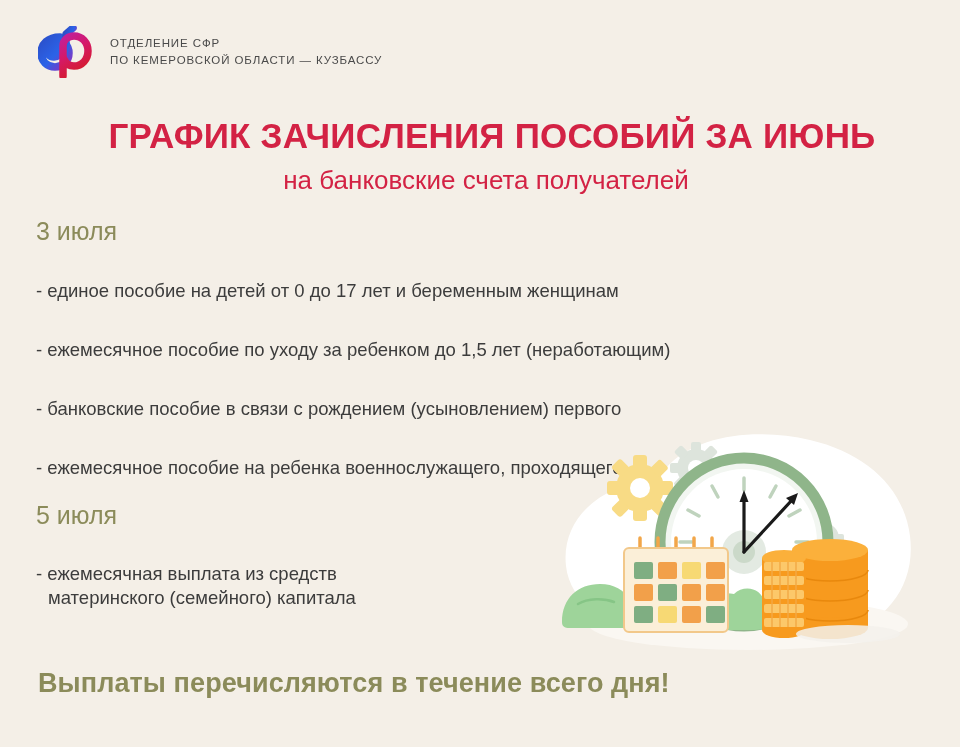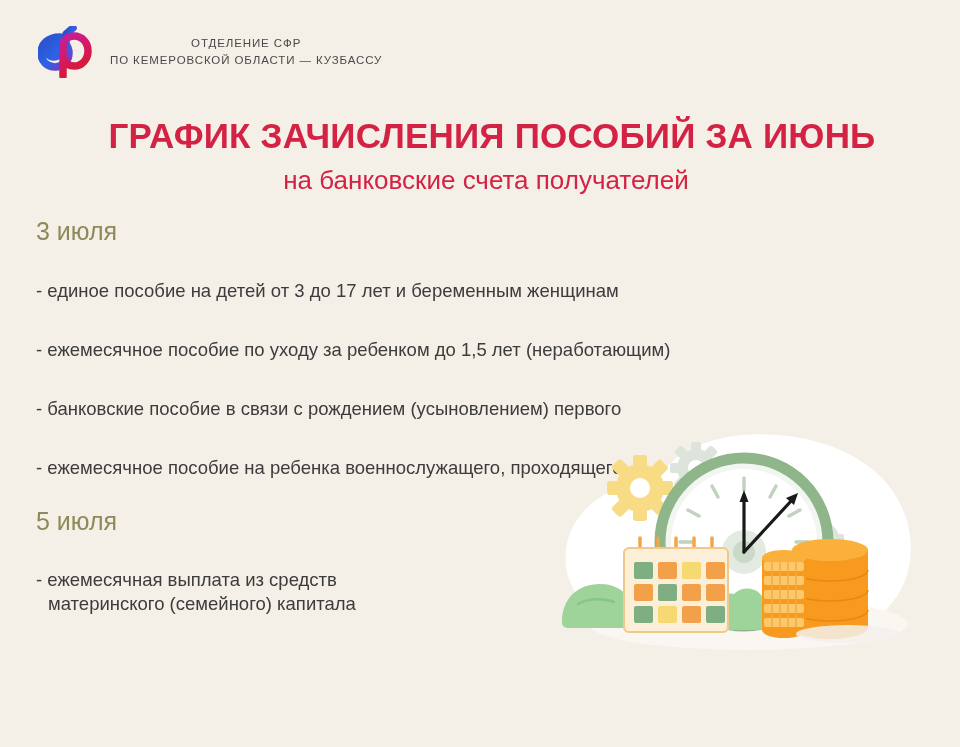--- a/index.html
+++ b/index.html
@@ -32,21 +32,20 @@
   .logo-mark {
     width: 58px;
     height: 52px;
     flex: 0 0 auto;
   }
   .org-lines {
     display: flex;
     flex-direction: column;
     justify-content: center;
     gap: 3px;
-    text-align: center;
   }
   .org-line {
     font-size: 11.5px;
     letter-spacing: 0.9px;
     color: #4A4A4A;
     font-weight: 400;
     line-height: 1.15;
     white-space: nowrap;
   }
 
@@ -84,21 +83,21 @@
   }
   .day-block { margin: 0; }
 
   .day-head {
     font-size: 25px;
     font-weight: 400;
     color: #8B8B5A;
     line-height: 1.1;
     margin: 0 0 9px 0;
   }
-  .day-block + .day-block .day-head { margin-top: 28px; }
+  .day-block + .day-block .day-head { margin-top: 22px; }
 
   .item {
     font-size: 18.5px;
     color: #3C3C3C;
     line-height: 1.30;
     margin: 0 0 11px 0;
     white-space: pre-line;
   }
   .item.last { margin-bottom: 0; }
   .item .cont { display: block; padding-left: 12px; }
@@ -160,21 +159,21 @@
   </div>
 
   <div class="title-main">ГРАФИК ЗАЧИСЛЕНИЯ ПОСОБИЙ ЗА ИЮНЬ</div>
   <div class="title-sub">на банковские счета получателей</div>
 
   <div class="content">
 
     <div class="day-block">
       <div class="day-head">3 июля</div>
       <p class="item">
-        <span>- единое пособие на детей от 3 до 17 лет и беременным женщинам</span>
+        <span>- единое пособие на детей от 0 до 17 лет и беременным женщинам</span>
       </p>
       <p class="item">
         <span>- ежемесячное пособие по уходу за ребенком до 1,5 лет (неработающим)</span>
       </p>
       <p class="item">
         <span>- банковские пособие в связи с рождением (усыновлением) первого</span>
       </p>
       <p class="item last">
         <span>- ежемесячное пособие на ребенка военнослужащего, проходящего</span>
       </p>
@@ -183,20 +182,21 @@
     <div class="day-block block-5">
       <div class="day-head">5 июля</div>
       <p class="item last">
         <span>- ежемесячная выплата из средств</span>
         <span class="cont">материнского (семейного) капитала</span>
       </p>
     </div>
 
   </div>
 
+  <div class="footer-line">Выплаты перечисляются в течение всего дня!</div>
 
   <div class="illustration">
     <svg viewBox="0 0 404 248" width="404" height="248" aria-hidden="true">
 
       <path d="M118 42 C148 8 210 2 262 14 C318 27 356 62 362 110 C368 158 340 196 292 210
                C240 225 168 226 110 214 C58 203 22 176 18 140 C14 104 36 76 70 62 C88 54 104 58 118 42 Z" fill="#FFFFFF"></path>
 
       <ellipse cx="200" cy="198" rx="160" ry="26" fill="#FAF7F2"></ellipse>
 
       <g fill="#DDE4DC">

